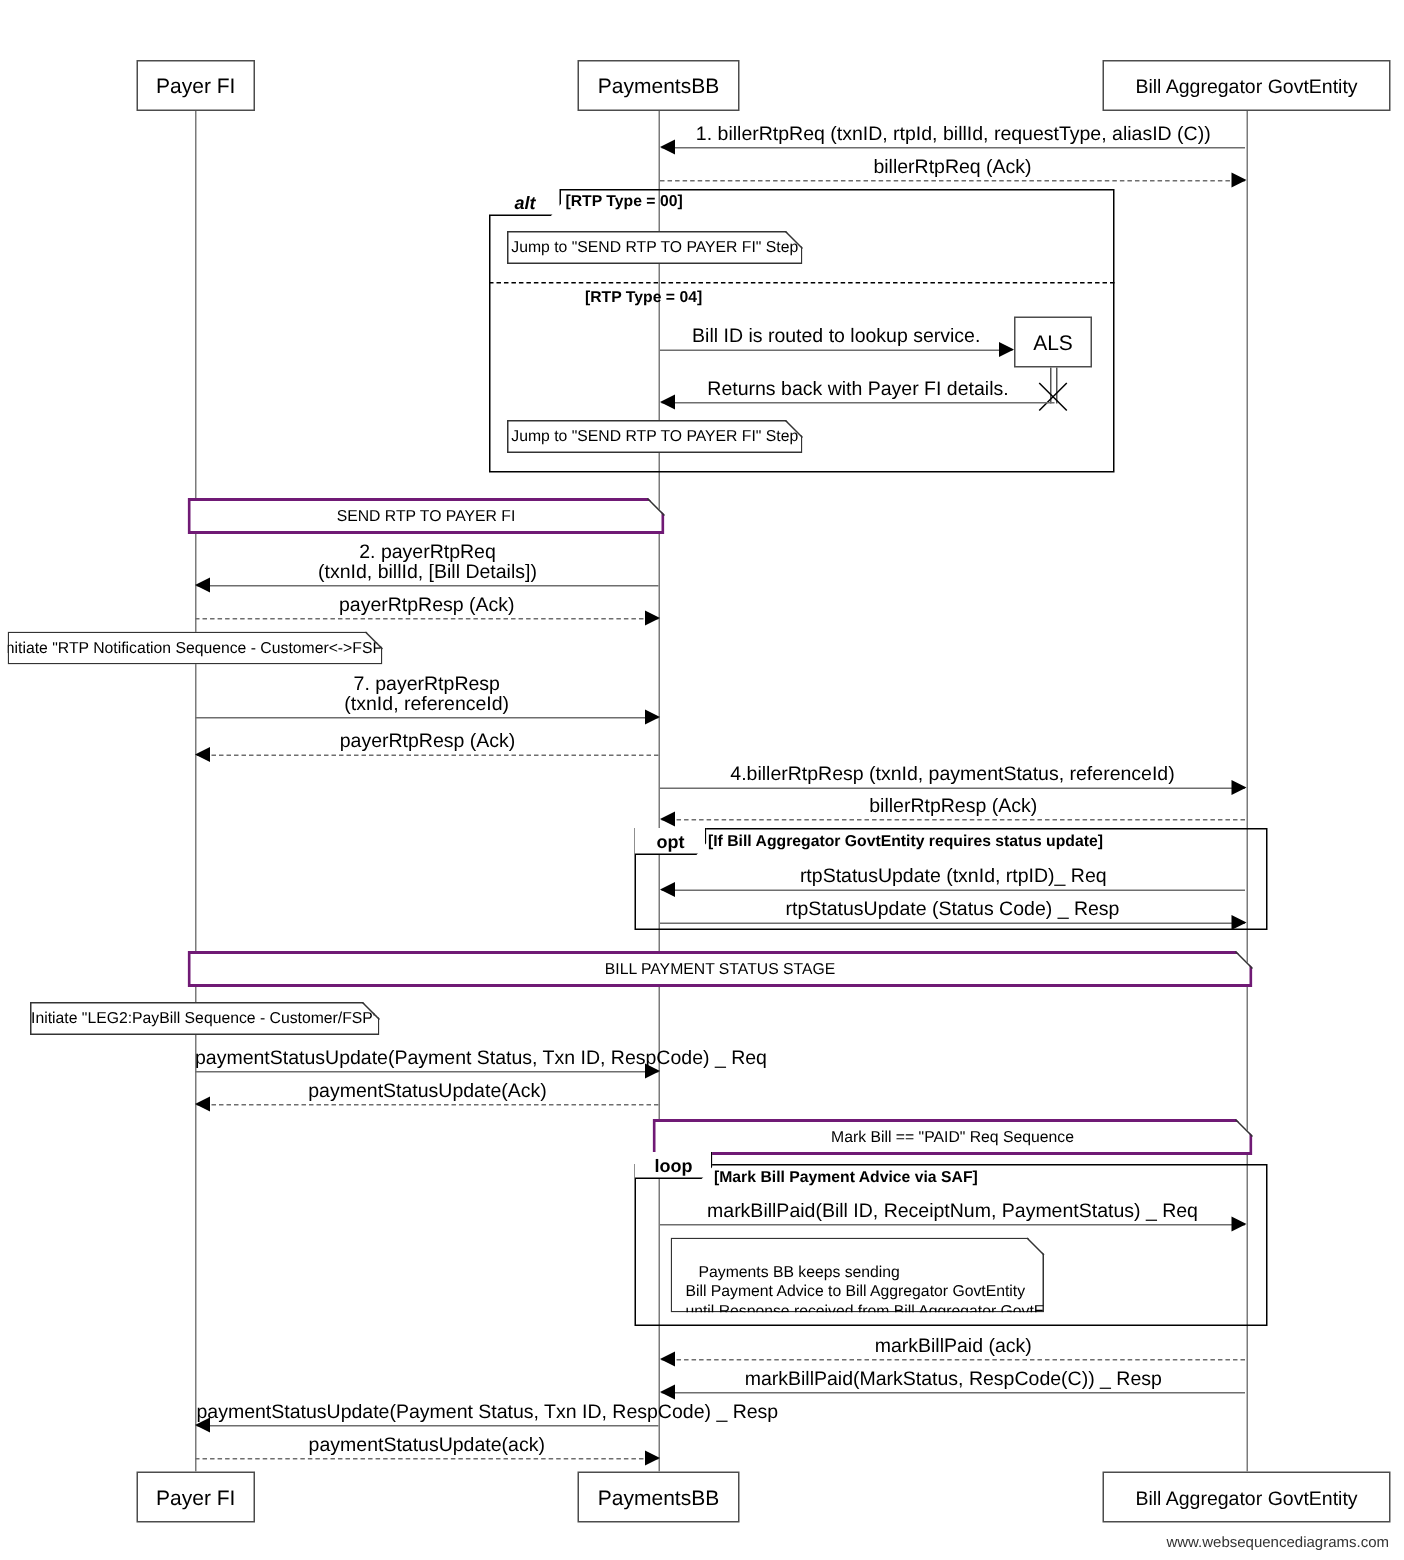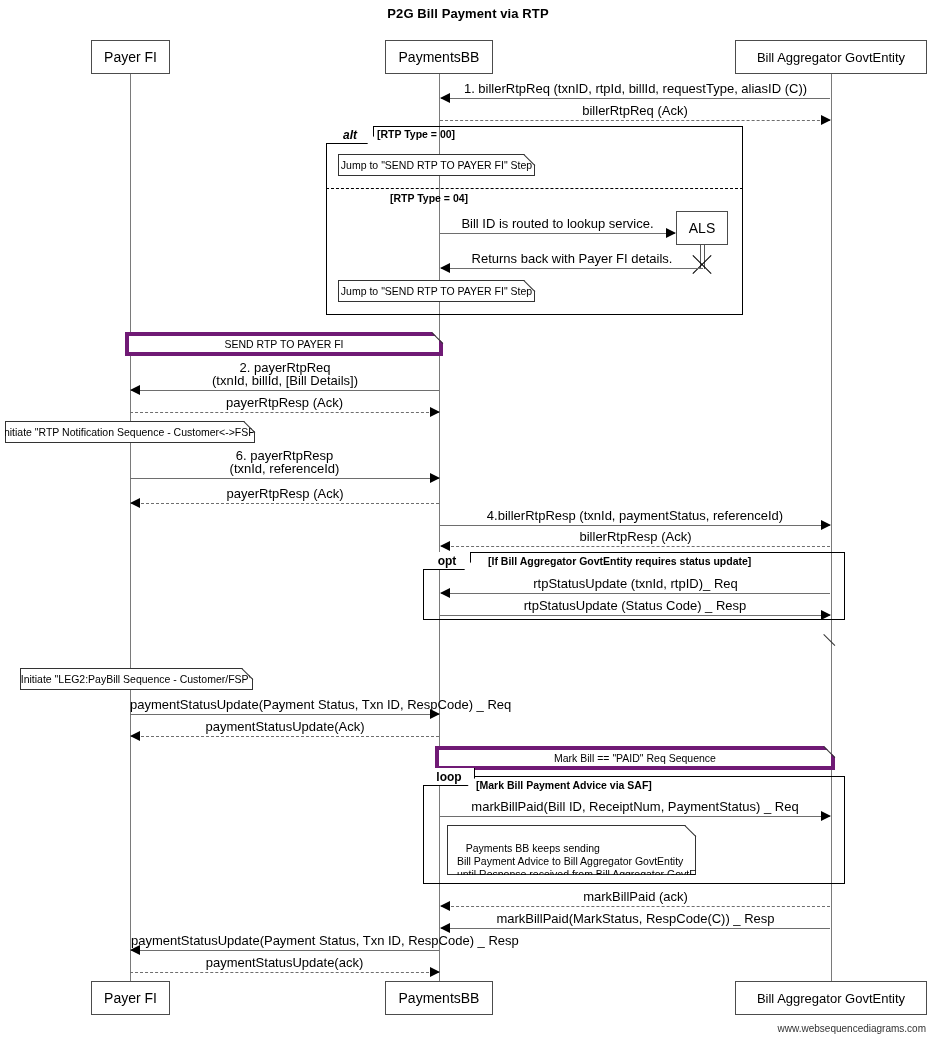--- a/index.html
+++ b/index.html
@@ -148,21 +148,21 @@
     content:"";position:absolute;left:0;top:0;width:15.5px;height:0;
     border-top:1px solid #333;
     transform:rotate(45deg);
     transform-origin:0 0;
   }
   .note.center{display:flex;align-items:center;justify-content:center;padding:0;}
   
   .stage{
     position:absolute;
     background:#ffffff;
-    border:4px solid #701a75;
+    border:2px solid #701a75;
     box-sizing:border-box;
     display:flex;
     align-items:center;
     justify-content:center;
     font-size:10.5px;
     color:#000;
     -webkit-clip-path:polygon(0 0, calc(100% - 11px) 0, 100% 11px, 100% 100%, 0 100%);
     clip-path:polygon(0 0, calc(100% - 11px) 0, 100% 11px, 100% 100%, 0 100%);
   }
   
@@ -171,21 +171,20 @@
     right:10px;bottom:6px;
     font-size:10px;
     color:#333;
   }
 </style>
 </head>
 <body>
 
 <div id="canvas">
 
-  <div class="title">P2G Bill Payment via RTP</div>
 
   <div class="actor" style="left:91px;top:40px;width:79px;height:34px;">
     <span>Payer FI</span>
   </div>
   <div class="actor" style="left:385px;top:40px;width:108px;height:34px;">
     <span>PaymentsBB</span>
   </div>
   <div class="actor small" style="left:735px;top:40px;width:192px;height:34px;">
     <span>Bill Aggregator GovtEntity</span>
   </div>
@@ -273,21 +272,21 @@
   </div>
 
   <div class="note center" style="left:5px;top:421px;width:250px;height:22px;">
     <span>Initiate "RTP Notification Sequence - Customer&lt;-&gt;FSP"</span>
   </div>
   <div class="note-fold" style="left:244px;top:421px;"></div>
 
   <div class="msg" style="left:130px;top:478px;width:309px;">
     <div class="line"></div>
     <div class="head right"></div>
-    <div class="label two">6. payerRtpResp</div>
+    <div class="label two">7. payerRtpResp</div>
     <div class="label l2">(txnId, referenceId)</div>
   </div>
 
   <div class="msg dashed" style="left:131px;top:503px;width:308px;">
     <div class="line"></div>
     <div class="head left"></div>
     <div class="label one">payerRtpResp (Ack)</div>
   </div>
 
   <div class="msg" style="left:440px;top:525px;width:390px;">
@@ -299,34 +298,37 @@
   <div class="msg dashed" style="left:441px;top:546px;width:389px;">
     <div class="line"></div>
     <div class="head left"></div>
     <div class="label one">billerRtpResp (Ack)</div>
   </div>
 
   <div class="frame" style="left:423px;top:552px;width:422px;height:68px;"></div>
   <div class="frame-tab" style="left:423px;top:552px;width:48px;">
     <span>opt</span>
   </div>
-  <div class="frame-cond" style="left:472px;top:555px;padding-left:16px;">[If Bill Aggregator GovtEntity requires status update]</div>
+  <div class="frame-cond" style="left:472px;top:555px;">[If Bill Aggregator GovtEntity requires status update]</div>
 
   <div class="msg" style="left:441px;top:593px;width:389px;">
     <div class="line"></div>
     <div class="head left"></div>
     <div class="label one">rtpStatusUpdate (txnId, rtpID)_ Req</div>
   </div>
 
   <div class="msg" style="left:440px;top:615px;width:390px;">
     <div class="line"></div>
     <div class="head right"></div>
     <div class="label one">rtpStatusUpdate (Status Code) _ Resp</div>
   </div>
 
+  <div class="stage" style="left:125px;top:634px;width:710px;height:24px;">
+    <span>BILL PAYMENT STATUS STAGE</span>
+  </div>
   <div class="note-fold" style="left:824px;top:634px;"></div>
 
   <div class="note center" style="left:20px;top:668px;width:233px;height:22px;">
     <span>Initiate "LEG2:PayBill Sequence - Customer/FSP"</span>
   </div>
   <div class="note-fold" style="left:242px;top:668px;"></div>
 
   <div class="msg" style="left:130px;top:714px;width:309px;">
     <div class="line"></div>
     <div class="head right"></div>

